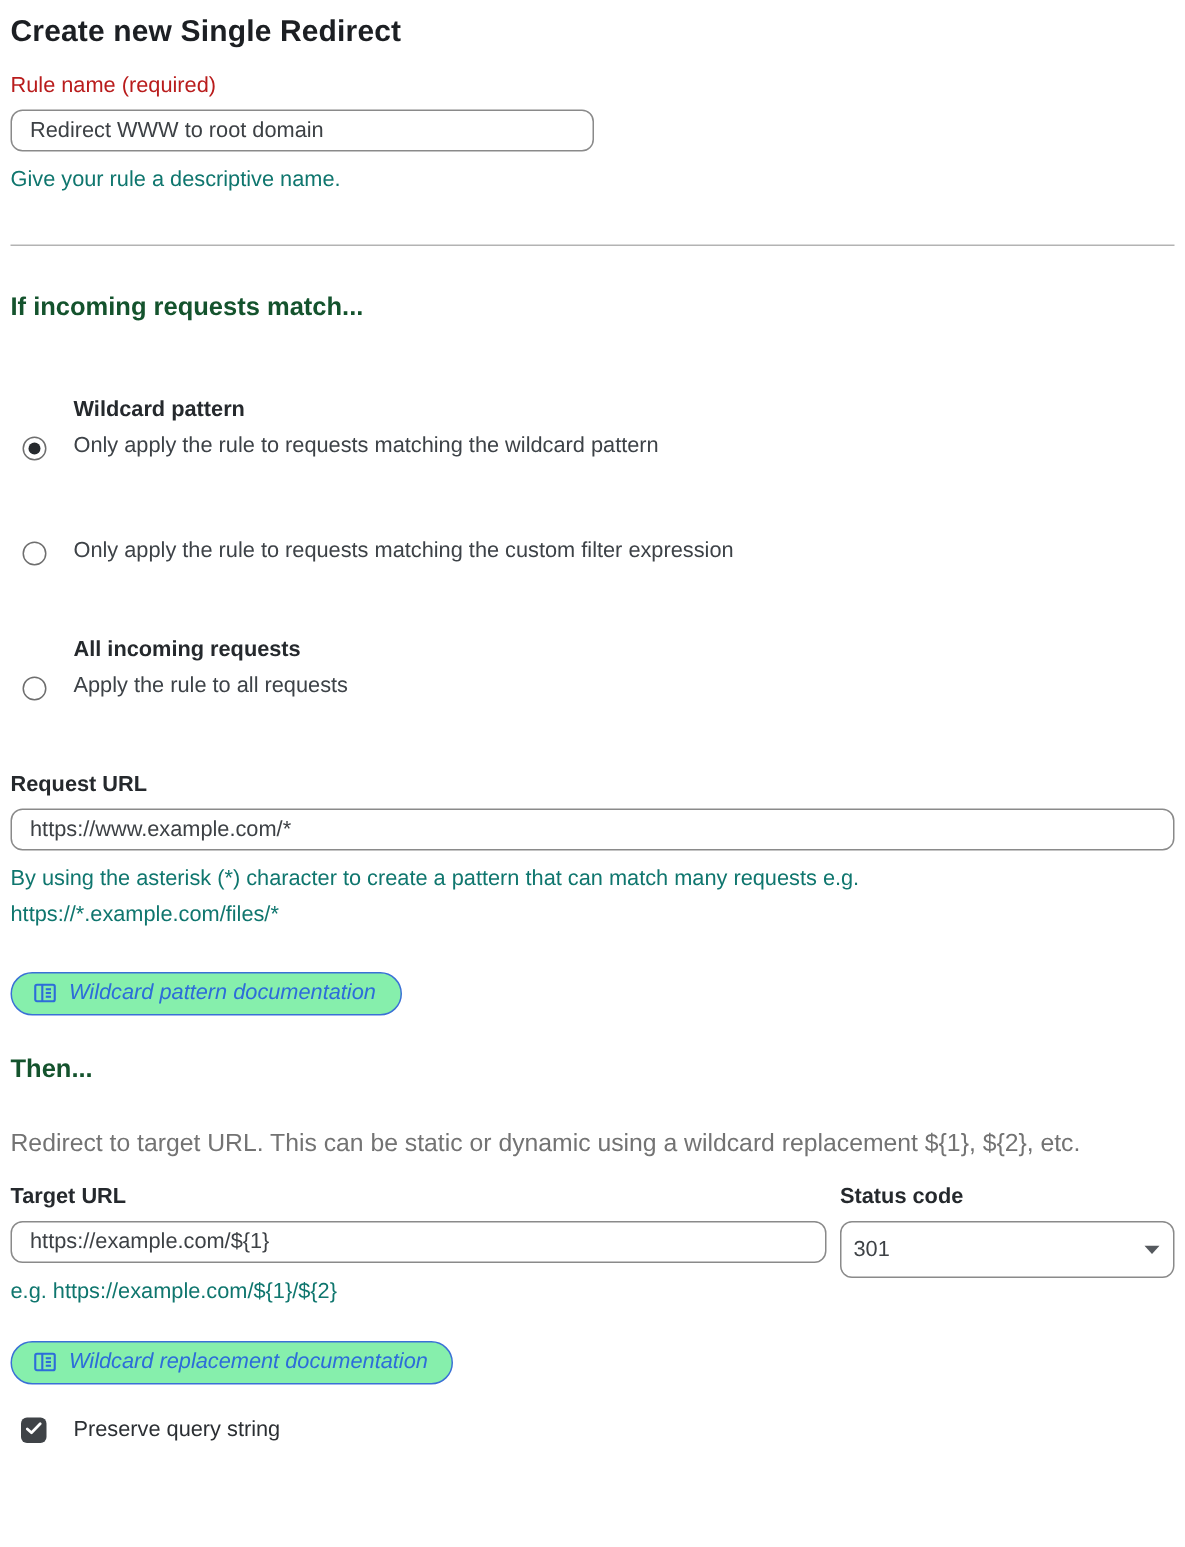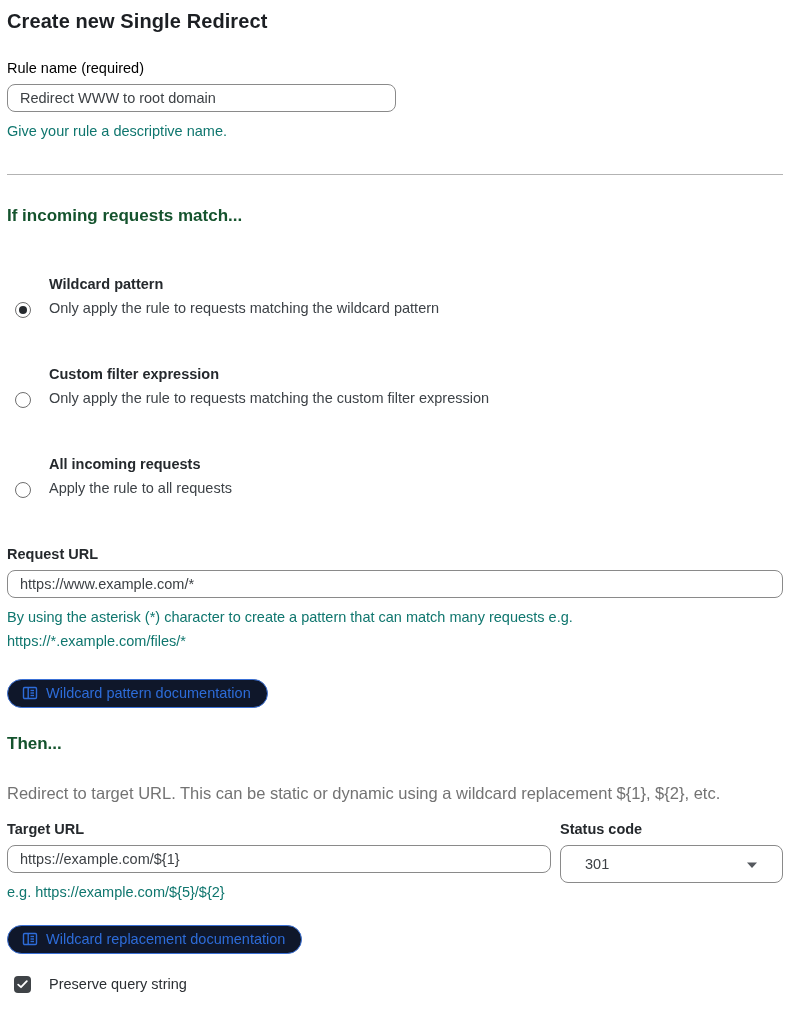--- a/index.html
+++ b/index.html
@@ -14,22 +14,22 @@
   .page-title {
     font-size: 20px;
     font-weight: 700;
     color: #1c1f23;
     margin: 4px 0 0 0;
     letter-spacing: 0.1px;
   }
 
   .field-label {
     font-size: 14.5px;
-    color: #000000;
-    margin-top: 27px;
+    color: #b91c1c;
+    margin-top: 16px;
   }
   .field-label.semibold { font-weight: 600; color: #25292d; }
 
   .text-input {
     display: block;
     height: 28px;
     border: 1px solid #8a8a8a;
     border-radius: 8px;
     padding: 0 12px;
     font-family: "Liberation Sans", "DejaVu Sans", sans-serif;
@@ -88,26 +88,27 @@
   .radio-desc { font-size: 14.5px; color: #3d4247; margin-top: 4px; line-height: 20px; }
 
   .doc-button {
     display: inline-flex;
     align-items: center;
     gap: 8px;
     margin-top: 26px;
     padding: 4px 16px 5px 14px;
     border: 1.5px solid #3a70d6;
     border-radius: 999px;
-    background: #0f172a;
+    background: #86efac;
     color: #2d6cd9;
     font-family: "Liberation Sans", "DejaVu Sans", sans-serif;
     font-size: 14.5px;
     cursor: pointer;
     line-height: 18px;
+    font-style: italic;
   }
   .doc-button svg { display: block; }
 
   .then-desc {
     font-size: 16.5px;
     color: #737373;
     margin-top: 28px;
     line-height: 22px;
   }
 
@@ -115,21 +116,21 @@
   .col-left { flex: 1 1 auto; }
   .col-right { flex: 0 0 223px; }
 
   .select-box {
     display: flex;
     align-items: center;
     justify-content: space-between;
     height: 38px;
     border: 1px solid #8a8a8a;
     border-radius: 8px;
-    padding: 0 24px;
+    padding: 0 8px;
     margin-top: 8px;
     background: #fff;
     cursor: pointer;
   }
   .select-value { font-size: 14.5px; color: #3d4145; }
 
   .checkbox-row { display: flex; align-items: center; margin-top: 22px; cursor: pointer; }
   .checkbox-box {
     flex: 0 0 auto;
     width: 17px; height: 17px;
@@ -163,21 +164,20 @@
       <span class="radio-circle checked"></span>
       <span class="radio-texts">
         <div class="radio-label">Wildcard pattern</div>
         <div class="radio-desc">Only apply the rule to requests matching the wildcard pattern</div>
       </span>
     </div>
 
     <div class="radio-option">
       <span class="radio-circle"></span>
       <span class="radio-texts">
-        <div class="radio-label">Custom filter expression</div>
         <div class="radio-desc">Only apply the rule to requests matching the custom filter expression</div>
       </span>
     </div>
 
     <div class="radio-option">
       <span class="radio-circle"></span>
       <span class="radio-texts">
         <div class="radio-label">All incoming requests</div>
         <div class="radio-desc">Apply the rule to all requests</div>
       </span>
@@ -203,21 +203,21 @@
   </button>
 
   <h2 class="section-heading" style="margin-top:26px">Then...</h2>
 
   <p class="then-desc">Redirect to target URL. This can be static or dynamic using a wildcard replacement ${1}, ${2}, etc.</p>
 
   <div class="row">
     <div class="col-left">
       <div class="field-label semibold" style="margin-top:0">Target URL</div>
       <input class="text-input full-width" type="text" value="https://example.com/${1}" style="">
-      <div class="help-text">e.g. https://example.com/${5}/${2}</div>
+      <div class="help-text">e.g. https://example.com/${1}/${2}</div>
     </div>
     <div class="col-right">
       <div class="field-label semibold" style="margin-top:0">Status code</div>
       <div class="select-box">
         <span class="select-value">301</span>
         <span>
           <svg width="12" height="8" viewBox="0 0 12 8">
             <polygon points="1,1.5 11,1.5 6,7" fill="#55595e"></polygon>
           </svg>
         </span>

